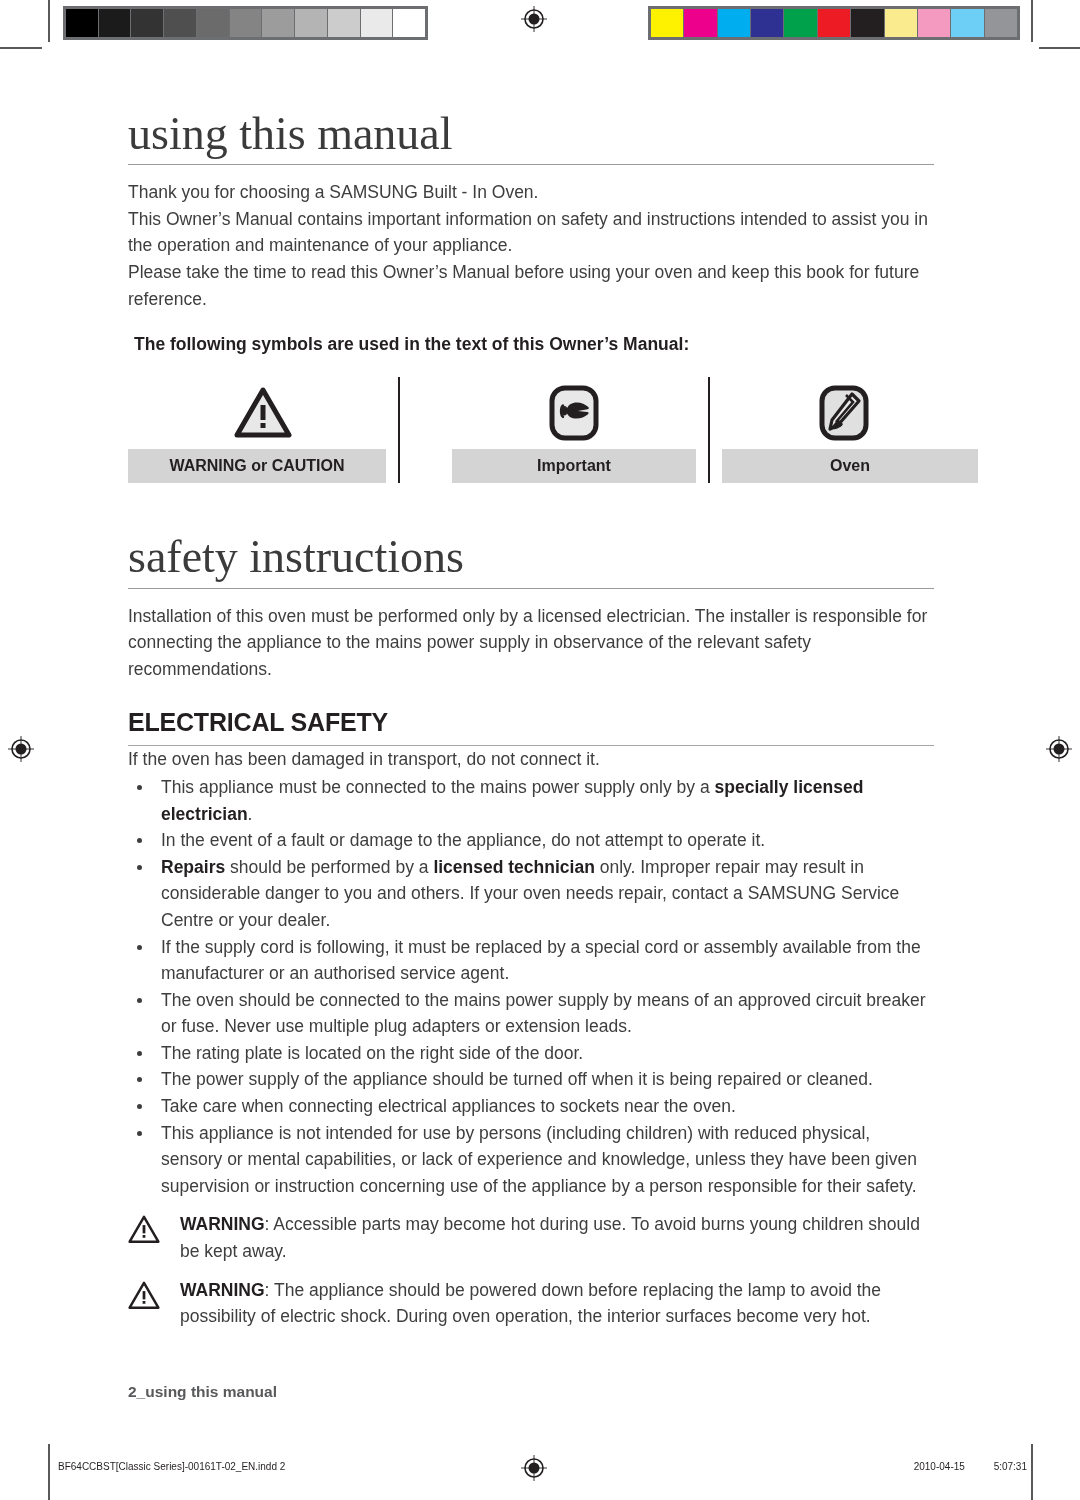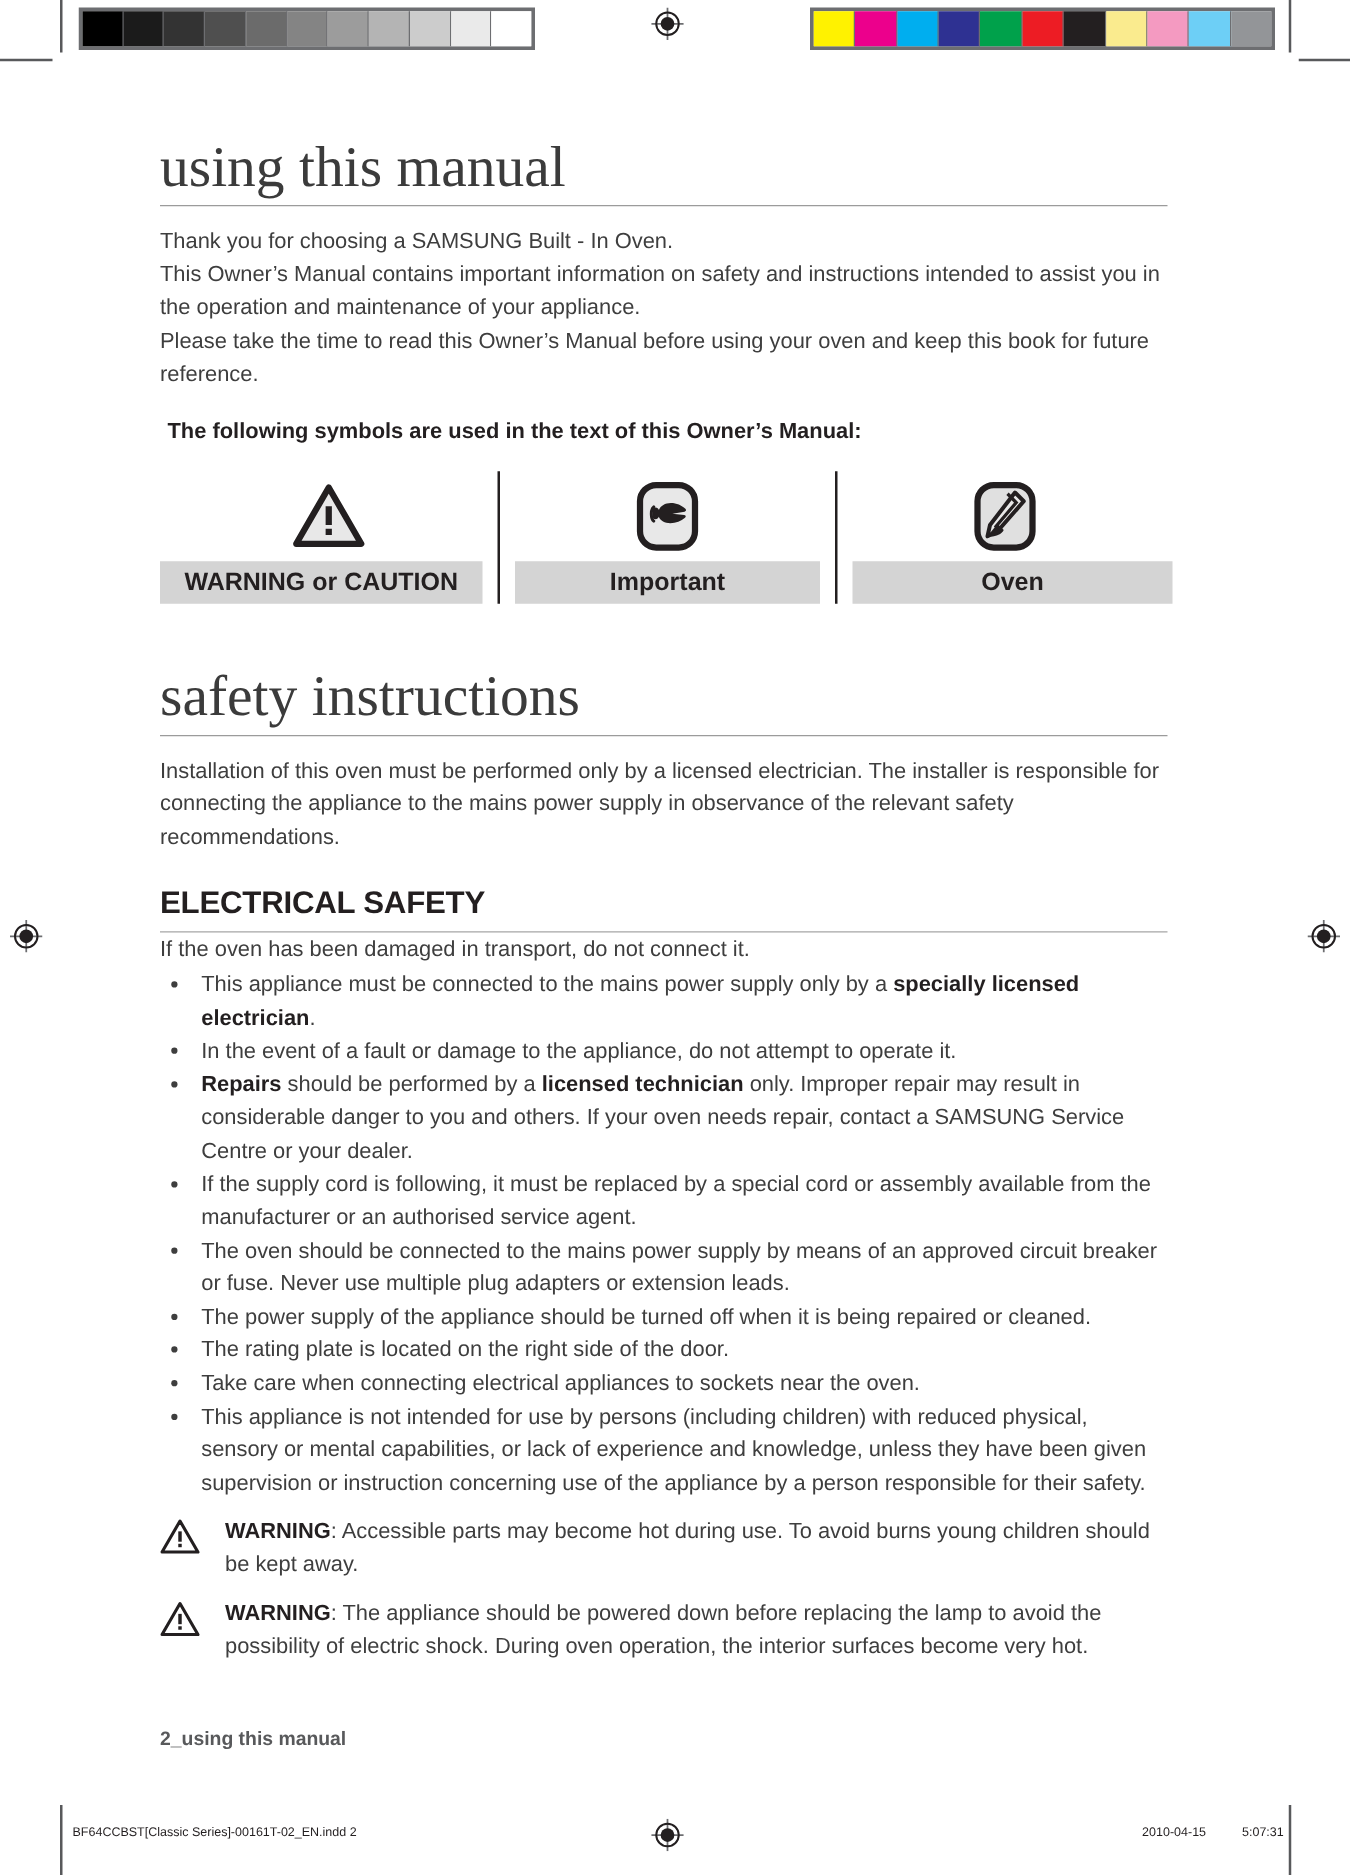--- a/index.html
+++ b/index.html
@@ -94,36 +94,36 @@
   .symbols {
     display: flex;
     margin-top: 22px;
     width: 806px;
   }
   .symbol-col {
     position: relative;
     flex: 0 0 auto;
   }
   .symbol-col.c1 { width: 270px; }
-  .symbol-col.c2 { width: 268px; }
+  .symbol-col.c2 { width: 268px; padding-left: 40px; }
   .symbol-col.c3 { width: 268px; }
   .symbol-col + .symbol-col { border-left: 2px solid #231f20; }
   .symbol-art {
     height: 72px;
     display: flex;
     align-items: center;
     justify-content: center;
   }
   .symbol-label {
     background: #d4d4d4;
     height: 34px;
     line-height: 34px;
     text-align: center;
     font-weight: bold;
-    font-size: 20px;
+    font-size: 16px;
     color: #231f20;
     margin: 0 4px 0 6px;
   }
   .symbol-col.c1 .symbol-label { margin-left: 0; margin-right: 12px; }
   .symbol-col.c2 .symbol-label { margin-left: 12px; margin-right: 12px; }
   .symbol-col.c3 .symbol-label { margin-left: 12px; margin-right: 0; }
 
   
   .section-gap { height: 50px; }
 
@@ -338,22 +338,22 @@
     <h2 class="section-head">ELECTRICAL SAFETY</h2>
 
     <p class="body after-head">If the oven has been damaged in transport, do not connect it.</p>
 
     <ul class="bullets" id="bullet-list">
         <li>This appliance must be connected to the mains power supply only by a <b>specially licensed electrician</b>.</li>
         <li>In the event of a fault or damage to the appliance, do not attempt to operate it.</li>
         <li><b>Repairs</b> should be performed by a <b>licensed technician</b> only. Improper repair may result in considerable danger to you and others. If your oven needs repair, contact a SAMSUNG Service Centre or your dealer.</li>
         <li>If the supply cord is following, it must be replaced by a special cord or assembly available from the manufacturer or an authorised service agent.</li>
         <li>The oven should be connected to the mains power supply by means of an approved circuit breaker or fuse. Never use multiple plug adapters or extension leads.</li>
+        <li>The rating plate is located on the right side of the door.</li>
         <li>The power supply of the appliance should be turned off when it is being repaired or cleaned.</li>
-        <li>The rating plate is located on the right side of the door.</li>
         <li>Take care when connecting electrical appliances to sockets near the oven.</li>
         <li>This appliance is not intended for use by persons (including children) with reduced physical, sensory or mental capabilities, or lack of experience and knowledge, unless they have been given supervision or instruction concerning use of the appliance by a person responsible for their safety.</li>
       </ul>
 
     <div id="warning-blocks">
         <div class="warn-block">
           <div class="warn-icon"><svg width="32" height="29" viewBox="0 0 58 52">
               <path d="M29 3 L55 48 L3 48 Z" fill="#ffffff" stroke="#231f20" stroke-width="4.5" stroke-linejoin="round"></path>
               <rect x="26.5" y="18" width="5" height="15" fill="#231f20"></rect>
               <rect x="26.5" y="36" width="5" height="5" fill="#231f20"></rect>

